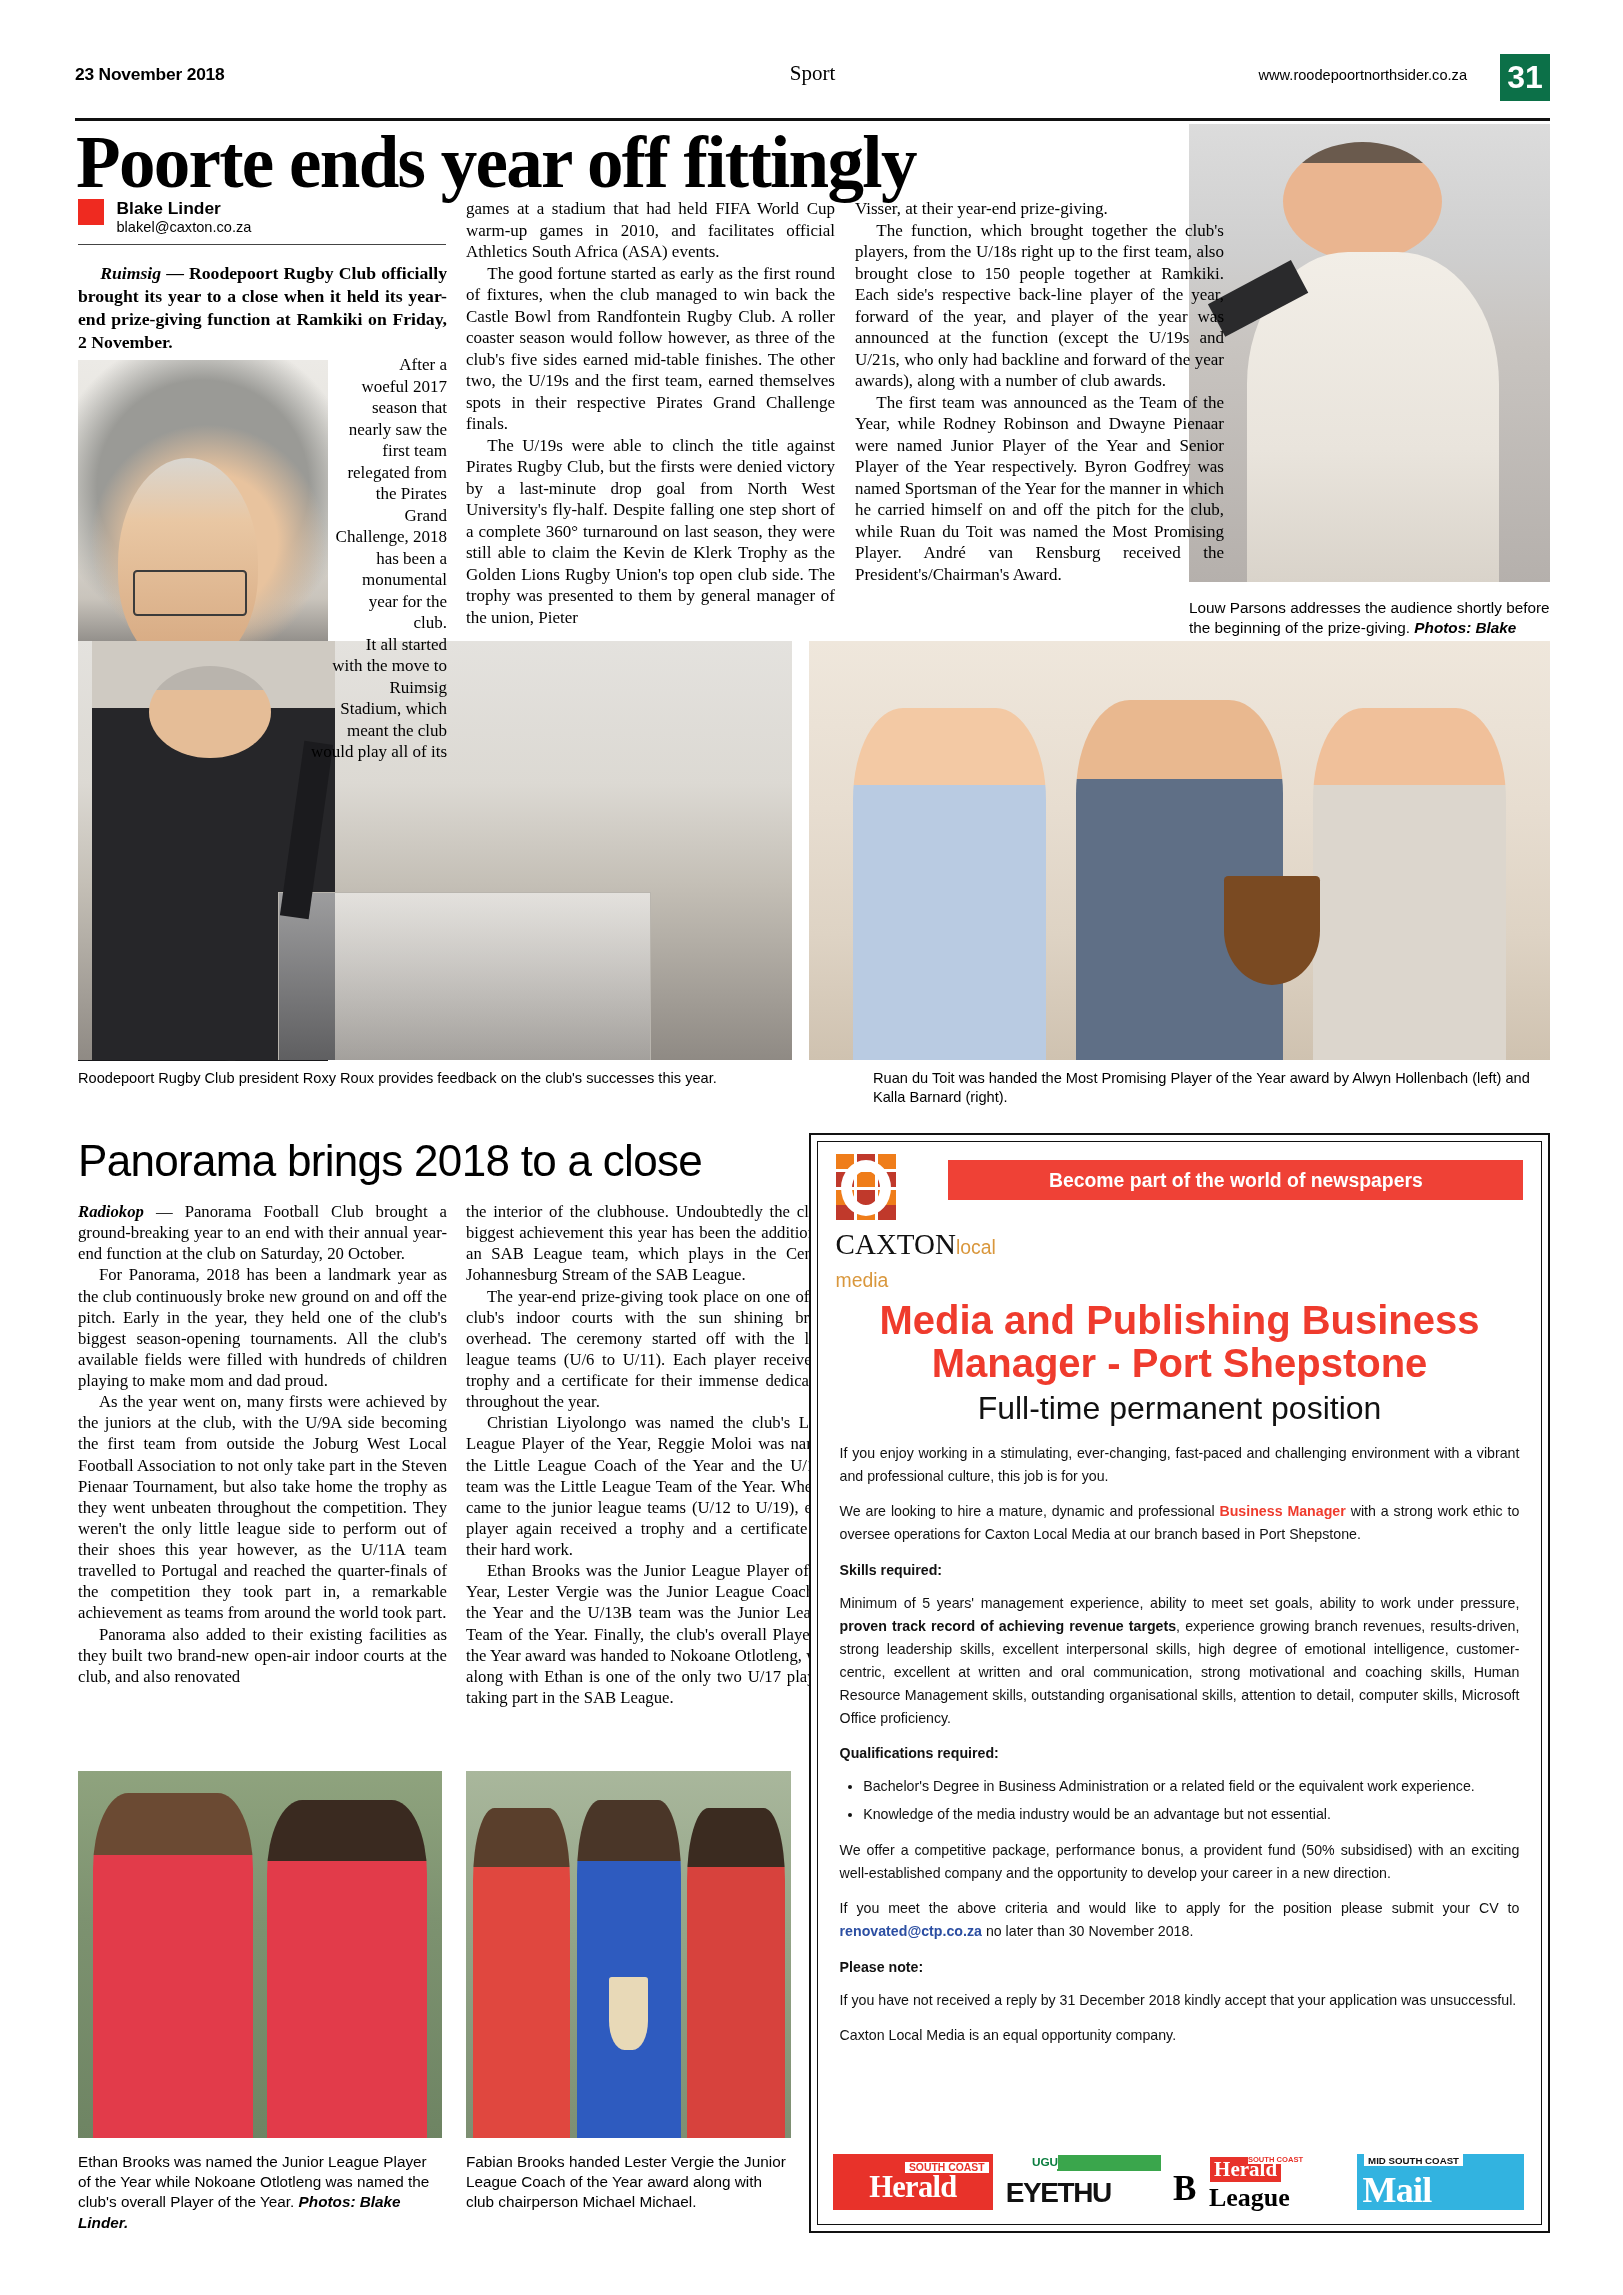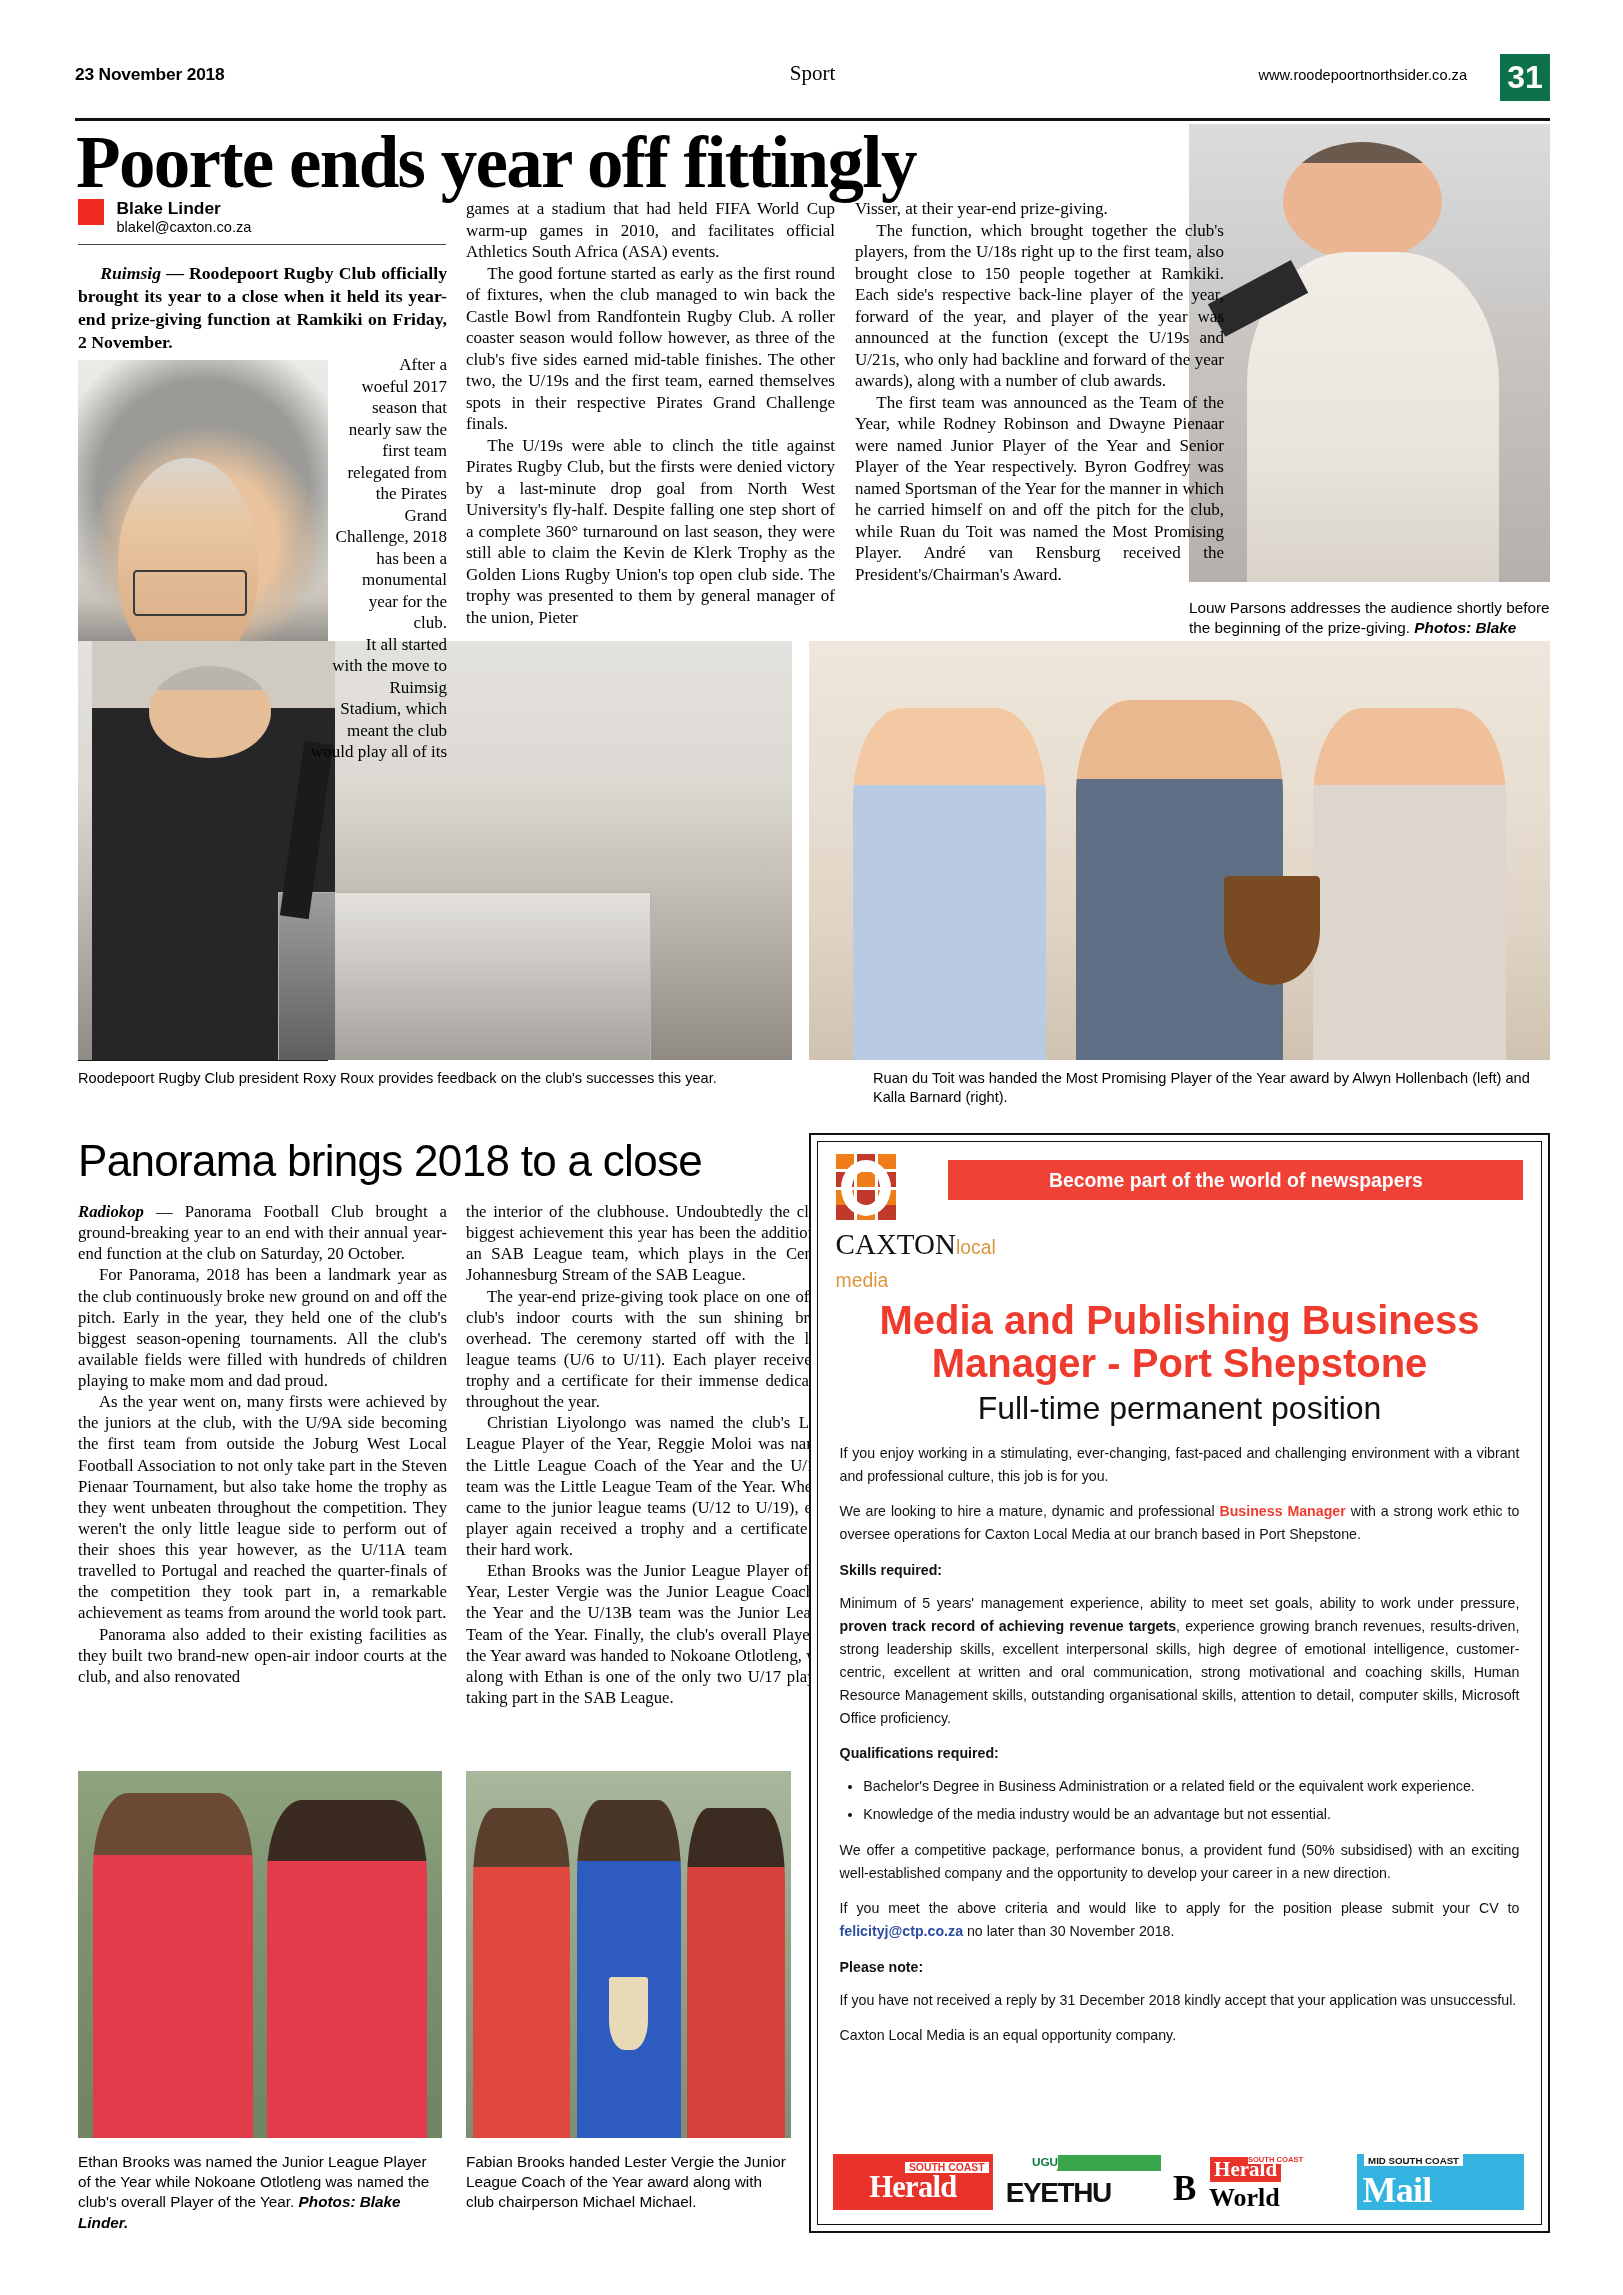--- a/index.html
+++ b/index.html
@@ -302,42 +302,42 @@
 
         <p class="head">Qualifications required:</p>
 
         <ul>
           <li>Bachelor's Degree in Business Administration or a related field or the equivalent work experience.</li>
           <li>Knowledge of the media industry would be an advantage but not essential.</li>
         </ul>
 
         <p>We offer a competitive package, performance bonus, a provident fund (50% subsidised) with an exciting well-established company and the opportunity to develop your career in a new direction.</p>
 
-        <p><span>If you meet the above criteria and would like to apply for the position please submit your CV to </span><a href="#">felicityj@ctp.co.za</a><span> no later than 30 November 2018.</span></p>
+        <p><span>If you meet the above criteria and would like to apply for the position please submit your CV to </span><a href="#">renovated@ctp.co.za</a><span> no later than 30 November 2018.</span></p>
 
         <p class="head">Please note:</p>
         <p>If you have not received a reply by 31 December 2018 kindly accept that your application was unsuccessful.</p>
         <p>Caxton Local Media is an equal opportunity company.</p>
       </div>
 
       <div class="ad-logos">
         <div class="lg lg1">
           <div class="t">SOUTH COAST</div>
           <div class="n">Herald</div>
         </div>
         <div class="lg lg2">
           <div class="bar"></div>
           <div class="ugu">UGU</div>
           <div class="n">EYETHU</div>
         </div>
         <div class="lg lg3">
           <div class="b">B</div>
           <div class="her">Herald</div>
           <div class="sc">SOUTH COAST</div>
-          <div class="onus" style="left:36px;bottom:-2.8px;font-size:26px;">World</div>
+          <div class="onus" style="left:36px;bottom:-2.8px;font-size:26px;">League</div>
         </div>
         <div class="lg lg4">
           <div class="msc">MID SOUTH COAST</div>
           <div class="n">Mail</div>
         </div>
       </div>
 
     </div>
   </div>
 

